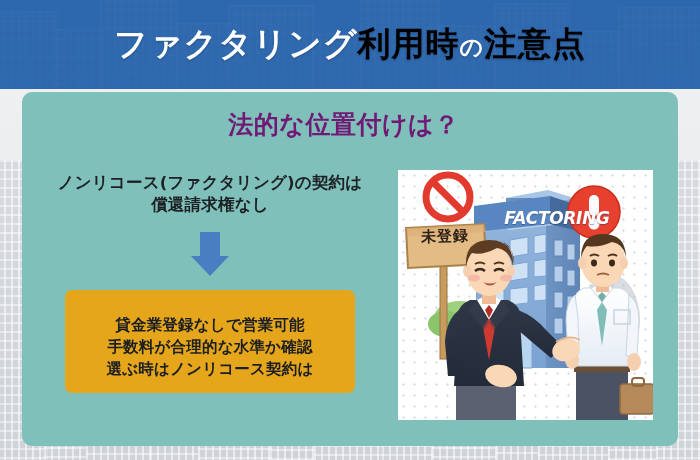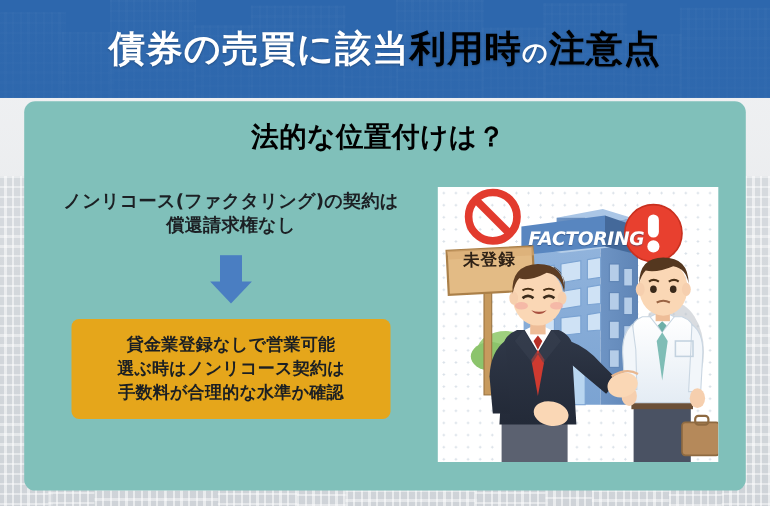--- a/index.html
+++ b/index.html
@@ -99,21 +99,21 @@
     border-radius: 10px;
   }
 
   .card-heading {
     position: absolute;
     left: 0; right: 12px;
     top: 16px;
     text-align: center;
     font-size: 25px;
     font-weight: bold;
-    color: #000000;
+    color: #701a75;
     letter-spacing: 0.5px;
     line-height: 34px;
   }
 
   
   .left-col {
     position: absolute;
     left: 8px;
     top: 80px;
     width: 360px;
@@ -154,21 +154,21 @@
     border-left: 19px solid transparent;
     border-right: 19px solid transparent;
     border-top: 20px solid #4a7ec2;
   }
 
   .gold-box {
     margin: 14px auto 0;
     width: 290px;
     background: #e5a61b;
     border-radius: 7px;
-    padding: 12px 8px 13px;
+    padding: 24px 8px 13px;
     box-sizing: border-box;
     text-align: center;
   }
   .gold-box .gl {
     font-size: 15.5px;
     font-weight: bold;
     color: #1b1f23;
     line-height: 22px;
     letter-spacing: 0.2px;
   }
@@ -196,20 +196,21 @@
     top: 38px;
     width: 116px;
     text-align: center;
     font-size: 17px;
     font-weight: bold;
     font-style: italic;
     color: #ffffff;
     letter-spacing: -0.3px;
     text-shadow: 0 1px 1px rgba(30,60,110,0.5);
     pointer-events: none;
+    padding-left: 24px;
   }
   .illo .sign-label {
     position: absolute;
     left: 10px;
     top: 57px;
     width: 74px;
     text-align: center;
     font-size: 15px;
     font-weight: bold;
     color: #2e2116;
@@ -246,21 +247,21 @@
     <div class="hb" style="left:176px; width:54px;  height:66px;"></div>
     <div class="hb" style="left:228px; width:86px;  height:84px;"></div>
     <div class="hb" style="left:312px; width:50px;  height:56px;"></div>
     <div class="hb" style="left:360px; width:80px;  height:89px;"></div>
     <div class="hb" style="left:438px; width:58px;  height:64px;"></div>
     <div class="hb" style="left:494px; width:76px;  height:86px;"></div>
     <div class="hb" style="left:568px; width:52px;  height:58px;"></div>
     <div class="hb" style="left:618px; width:92px;  height:82px;"></div>
     <div class="veil"></div>
     <div class="header-title">
-      <span class="t-white">債券の売買に該当</span><span class="t-gold">利用時</span><span class="t-small">の</span><span class="t-gold">注意点</span>
+      <span class="t-white">ファクタリング</span><span class="t-gold">利用時</span><span class="t-small">の</span><span class="t-gold">注意点</span>
     </div>
   </div>
 
   <div class="card">
 
     <div class="card-heading">法的な位置付けは？</div>
 
     <div class="left-col">
       <div class="lead-text">
         <div>ノンリコース(ファクタリング)の契約は</div>
@@ -269,22 +270,22 @@
 
       <div class="arrow-wrap">
         <div class="arrow-down">
           <div class="shaft"></div>
           <div class="head"></div>
         </div>
       </div>
 
       <div class="gold-box">
         <div class="gl">貸金業登録なしで営業可能</div>
+        <div class="gl">手数料が合理的な水準か確認</div>
         <div class="gl">選ぶ時はノンリコース契約は</div>
-        <div class="gl">手数料が合理的な水準か確認</div>
       </div>
     </div>
 
     <div class="illo">
       <div class="dots"></div>
 
       <svg width="255" height="250" viewBox="0 0 255 250">
         <defs>
           <linearGradient id="bldg" x1="0" y1="0" x2="0" y2="1">
             <stop offset="0" stop-color="#93b5dd"></stop>

